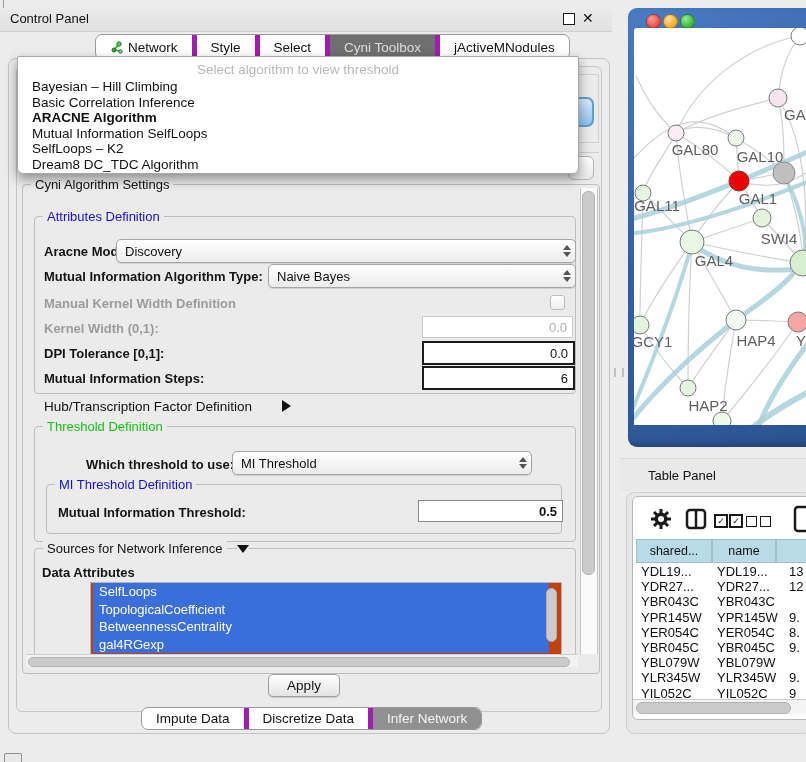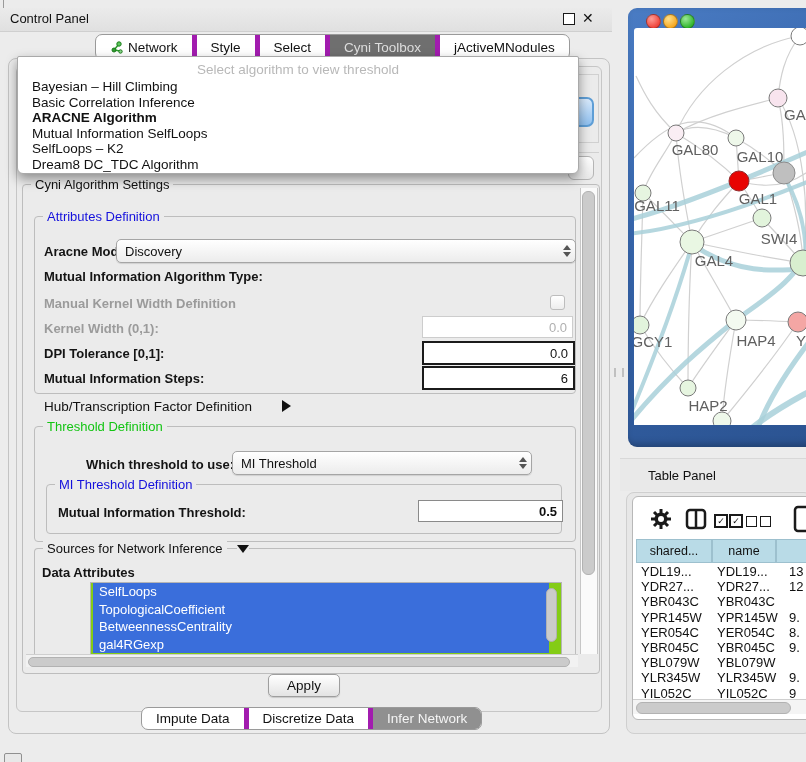--- a/index.html
+++ b/index.html
@@ -24,21 +24,21 @@
   .field.off{border:1px solid #cdcdcd;color:#b0b0b0;}
   .tabstrip{display:flex;border:1px solid #9a9a9a;border-radius:7px;background:#fff;overflow:hidden;height:24px;}
   .tabstrip .tab{display:flex;align-items:center;gap:5px;padding:0 14px;font-size:13.5px;border-right:5px solid #a21caf;cursor:default;}
   .tabstrip .tab:last-child{border-right:none;}
   .tabstrip .tab.active{background:#6f6f6f;color:#dedede;}
   .popup{background:#fff;border:1px solid #a9a9a9;border-radius:2px 2px 6px 6px;
          box-shadow:0 5px 12px rgba(0,0,0,.4);z-index:50;}
   .popup .ph{font-size:13.5px;color:#b8b8b8;text-align:center;padding-top:5px;height:17px;}
   .popup .opt{font-size:13.5px;line-height:15.5px;padding-left:14px;white-space:nowrap;}
   .popup .opt.bold{font-weight:bold;}
-  .attr-list{background:#84cc16;border:1px solid #b5b5b5;overflow:hidden;}
+  .attr-list{background:#c2410c;border:1px solid #b5b5b5;overflow:hidden;}
   .attr-item{height:17.5px;line-height:17.5px;font-size:13px;color:#fff;background:#3a6edb;
              padding-left:6px;margin:0 12px 0 2px;white-space:nowrap;}
   .btn{display:flex;align-items:center;justify-content:center;font-size:13.5px;
        border:1px solid #9e9e9e;border-radius:5px;background:linear-gradient(#ffffff,#e3e3e3);
        box-shadow:0 1px 1px rgba(0,0,0,.15);}
   .vsb{background:#fafafa;border-left:1px solid #c6c6c6;border-right:1px solid #c6c6c6;}
   .thumb{background:#cbcbcb;border:1px solid #b2b2b2;border-radius:6px;}
   .checkbox{width:13px;height:13px;border:1px solid #bdbdbd;border-radius:3px;background:linear-gradient(#fff,#ededed);}
   .macbtn{width:13px;height:13px;border-radius:50%;border:1px solid rgba(0,0,0,.3);}
   .tblhead-cell{position:absolute;top:0;height:22px;background:#b9dbe7;border:1px solid #9dc0ce;
@@ -117,20 +117,27 @@
   </div>
   <span class="abs lbl" style="left:44px;top:244px;">Aracne Mode:</span>
   <div class="abs combo" style="left:116px;top:239px;width:450px;height:22px;">
     <span class="val">Discovery</span>
     <span class="spin">
         <span class="up"></span>
         <span class="dn"></span>
       </span>
   </div>
   <span class="abs lbl" style="left:44px;top:269px;">Mutual Information Algorithm Type:</span>
+  <div class="abs combo" style="left:268px;top:264px;width:298px;height:22px;">
+    <span class="val">Naive Bayes</span>
+    <span class="spin">
+        <span class="up"></span>
+        <span class="dn"></span>
+      </span>
+  </div>
   <span class="abs lbl dis" style="left:44px;top:296px;">Manual Kernel Width Definition</span>
   <div class="abs checkbox" style="left:550px;top:295px;"></div>
   <span class="abs lbl dis" style="left:44px;top:321px;">Kernel Width (0,1):</span>
   <div class="abs field off" style="left:422px;top:316px;width:144px;height:20px;">0.0</div>
   <span class="abs lbl" style="left:44px;top:346px;">DPI Tolerance [0,1]:</span>
   <div class="abs field strong" style="left:422px;top:341px;width:144px;height:20px;">0.0</div>
   <span class="abs lbl" style="left:44px;top:371px;">Mutual Information Steps:</span>
   <div class="abs field strong" style="left:422px;top:366px;width:144px;height:20px;">6</div>
 
   <span class="abs" style="left:44px;top:399px;font-size:13.5px;">Hub/Transcription Factor Definition</span>

